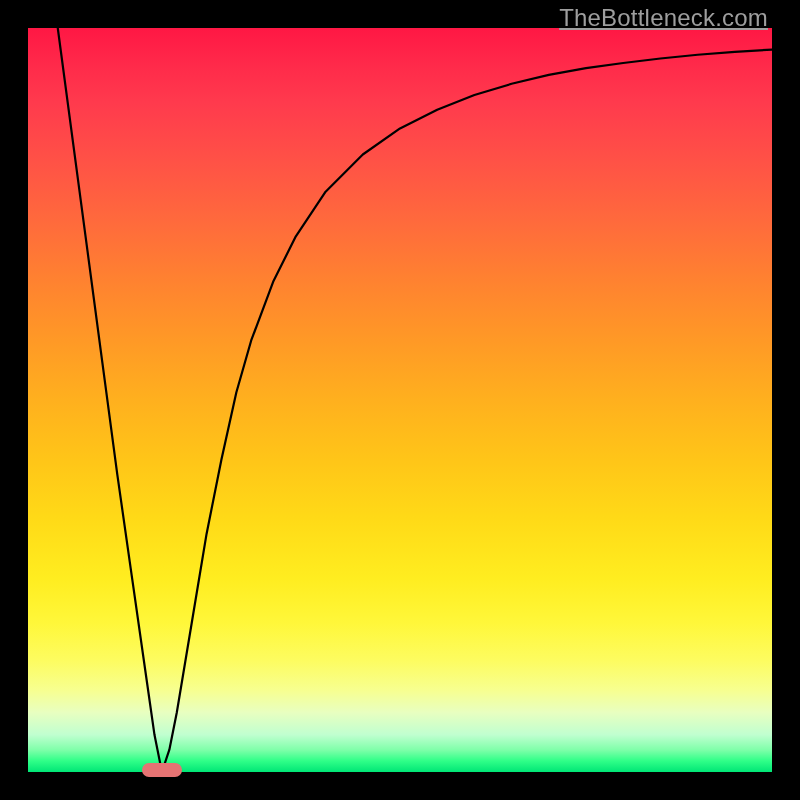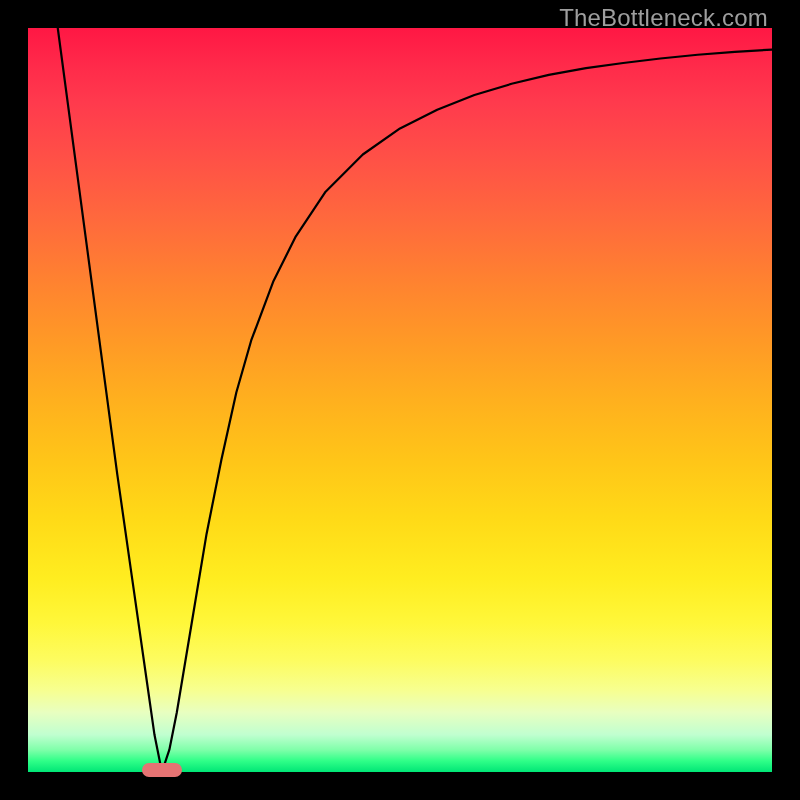--- a/index.html
+++ b/index.html
@@ -63,20 +63,21 @@
   }
   .attribution {
     position: absolute;
     right: 32px;
     top: 4px;
     color: #9e9e9e;
     font-size: 24px;
     font-weight: 500;
     letter-spacing: 0.2px;
     z-index: 10;
+    text-decoration: underline;
   }
   .bottleneck-marker {
     position: absolute;
     width: 40px;
     height: 14px;
     background: #e57373;
     border-radius: 8px;
     z-index: 5;
     transform: translate(-50%, -50%);
   }

